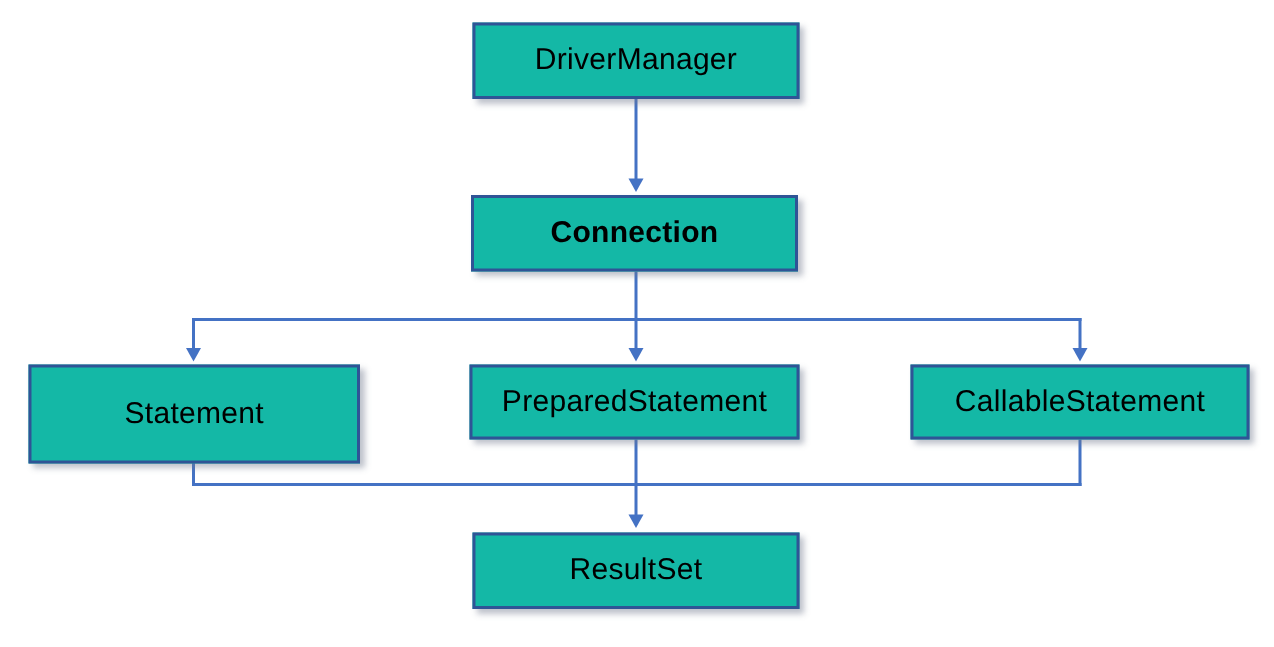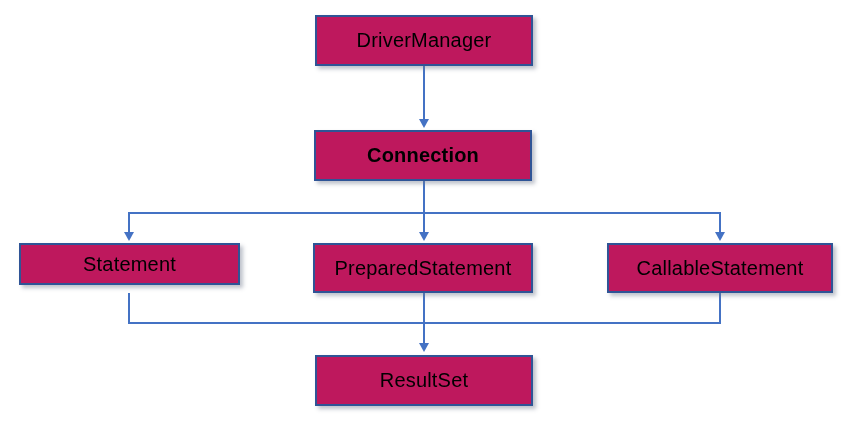--- a/index.html
+++ b/index.html
@@ -11,21 +11,21 @@
     position: relative;
     width: 849px;
     height: 431px;
     background: #ffffff;
     font-family: "Liberation Sans", "DejaVu Sans", sans-serif;
     overflow: hidden;
   }
   .node {
     position: absolute;
     box-sizing: border-box;
-    background: #be185d;
+    background: #14b8a6;
     border: 2px solid #2F5496;
     box-shadow: 3px 3px 4px rgba(110, 120, 140, 0.45);
     display: flex;
     align-items: center;
     justify-content: center;
   }
   .node .label {
     font-size: 20px;
     color: #000000;
     letter-spacing: 0.2px;
@@ -40,21 +40,21 @@
     width: 0;
     height: 0;
     border-left: 5px solid transparent;
     border-right: 5px solid transparent;
     border-top: 9px solid #4472C4;
   }
 
   
   .n-drivermanager      { left: 315px; top: 15px;  width: 218px; height: 51px; }
   .n-connection         { left: 314px; top: 130px; width: 218px; height: 51px; font-weight: bold; }
-  .n-statement          { left: 19px;  top: 243px; width: 221px; height: 42px; }
+  .n-statement          { left: 19px;  top: 243px; width: 221px; height: 66px; }
   .n-preparedstatement  { left: 313px; top: 243px; width: 220px; height: 50px; }
   .n-callablestatement  { left: 607px; top: 243px; width: 226px; height: 50px; }
   .n-resultset          { left: 315px; top: 355px; width: 218px; height: 51px; }
 
   
   .l-dm-conn            { left: 423px; top: 66px;  width: 2px;   height: 55px; }
   .a-dm-conn            { left: 419px; top: 119px; }
 
   .l-conn-down          { left: 423px; top: 181px; width: 2px;   height: 52px; }
   .a-conn-ps            { left: 419px; top: 232px; }

